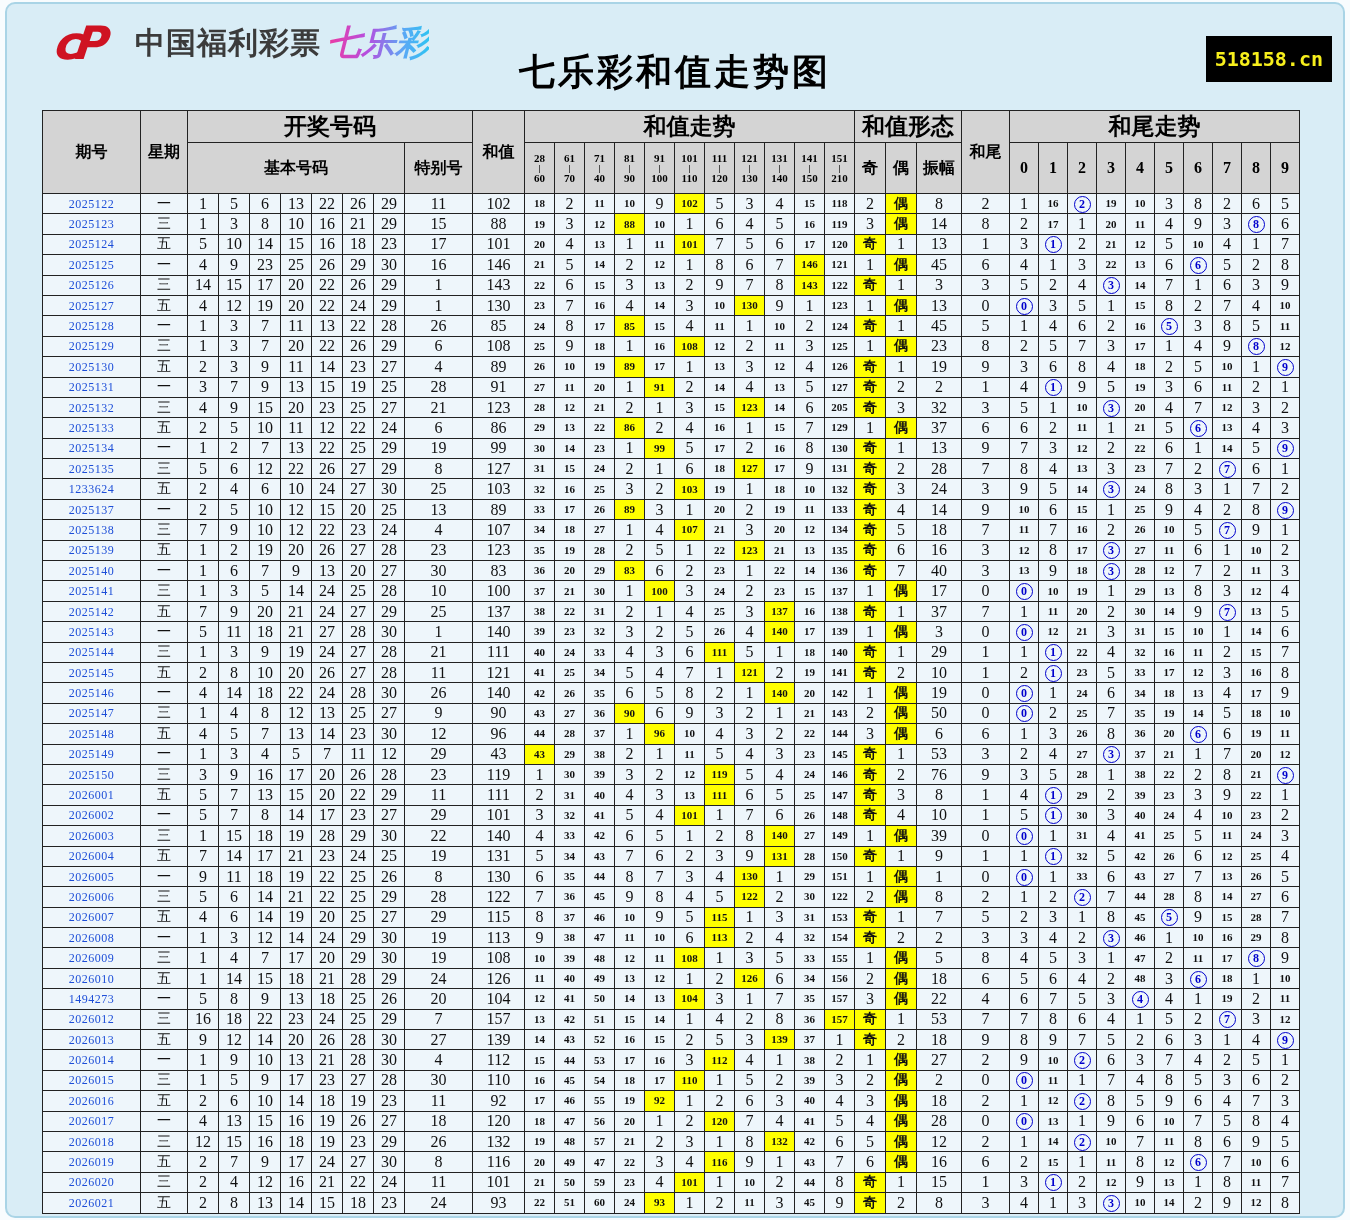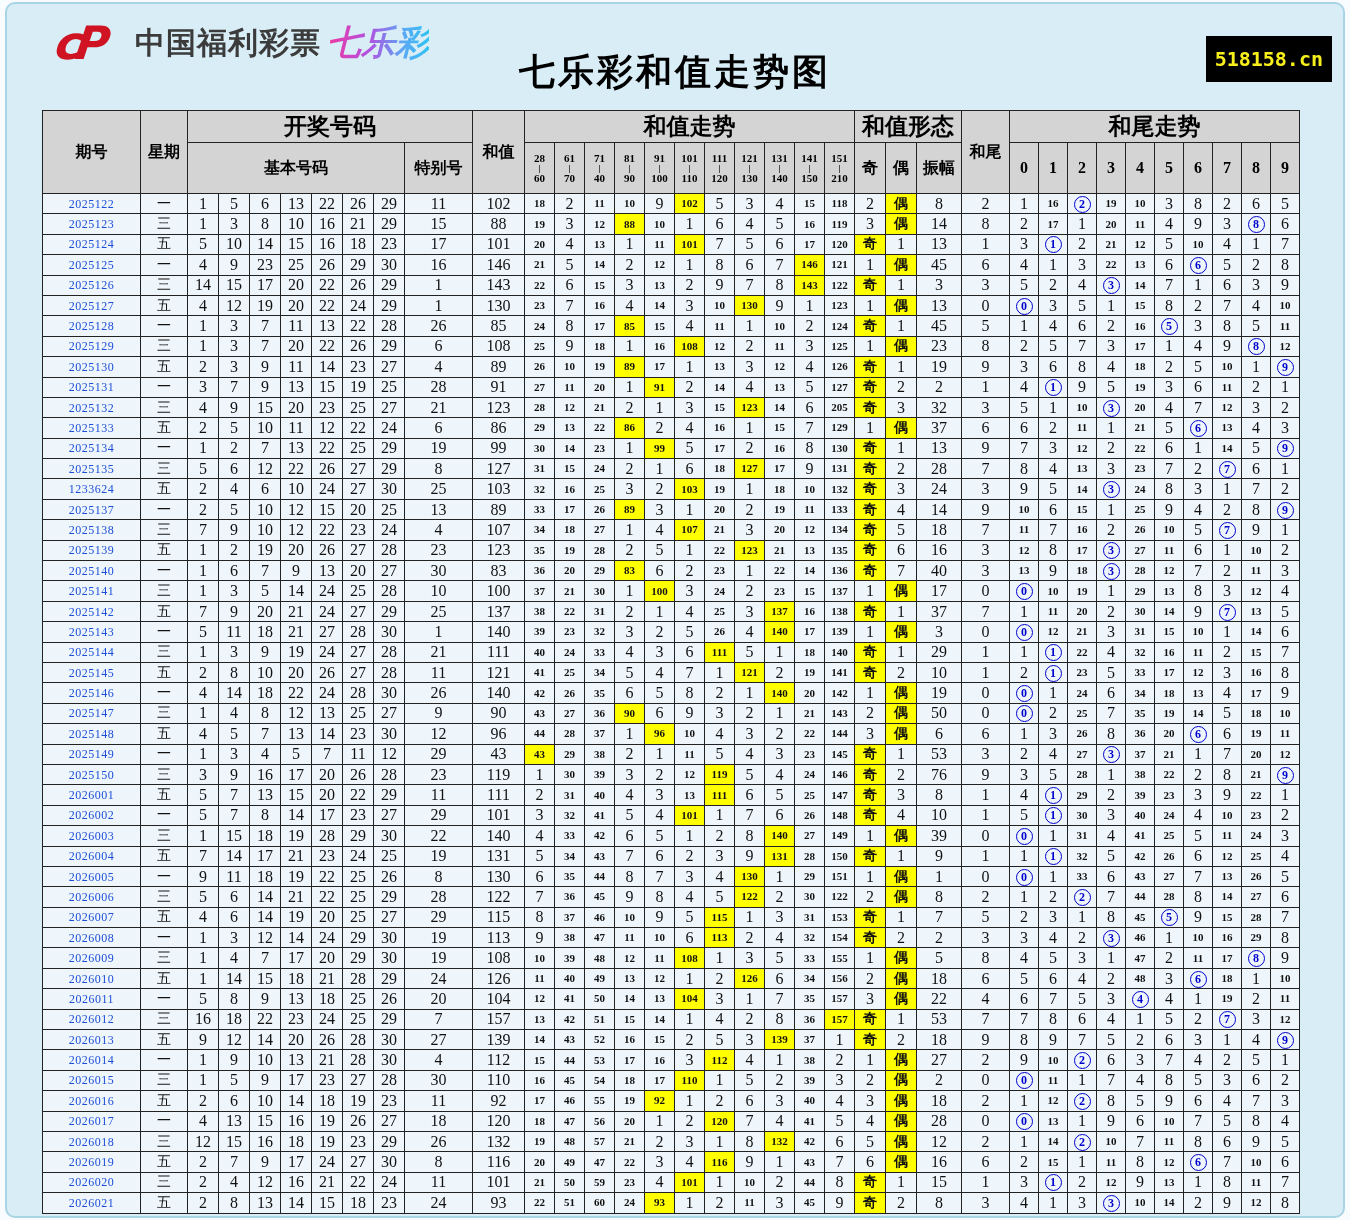--- a/index.html
+++ b/index.html
@@ -1661,21 +1661,21 @@
         <td>4</td>
         <td>2</td>
         <td class="sm">48</td>
         <td>3</td>
         <td><span class="circ">6</span></td>
         <td class="sm">18</td>
         <td>1</td>
         <td class="sm">10</td>
       </tr>
       <tr>
-        <td class="issue">2026011</td>
+        <td class="issue">1494273</td>
         <td class="zh">一</td>
         <td>5</td>
         <td>8</td>
         <td>9</td>
         <td>13</td>
         <td>18</td>
         <td>25</td>
         <td>26</td>
         <td>20</td>
         <td>104</td>

